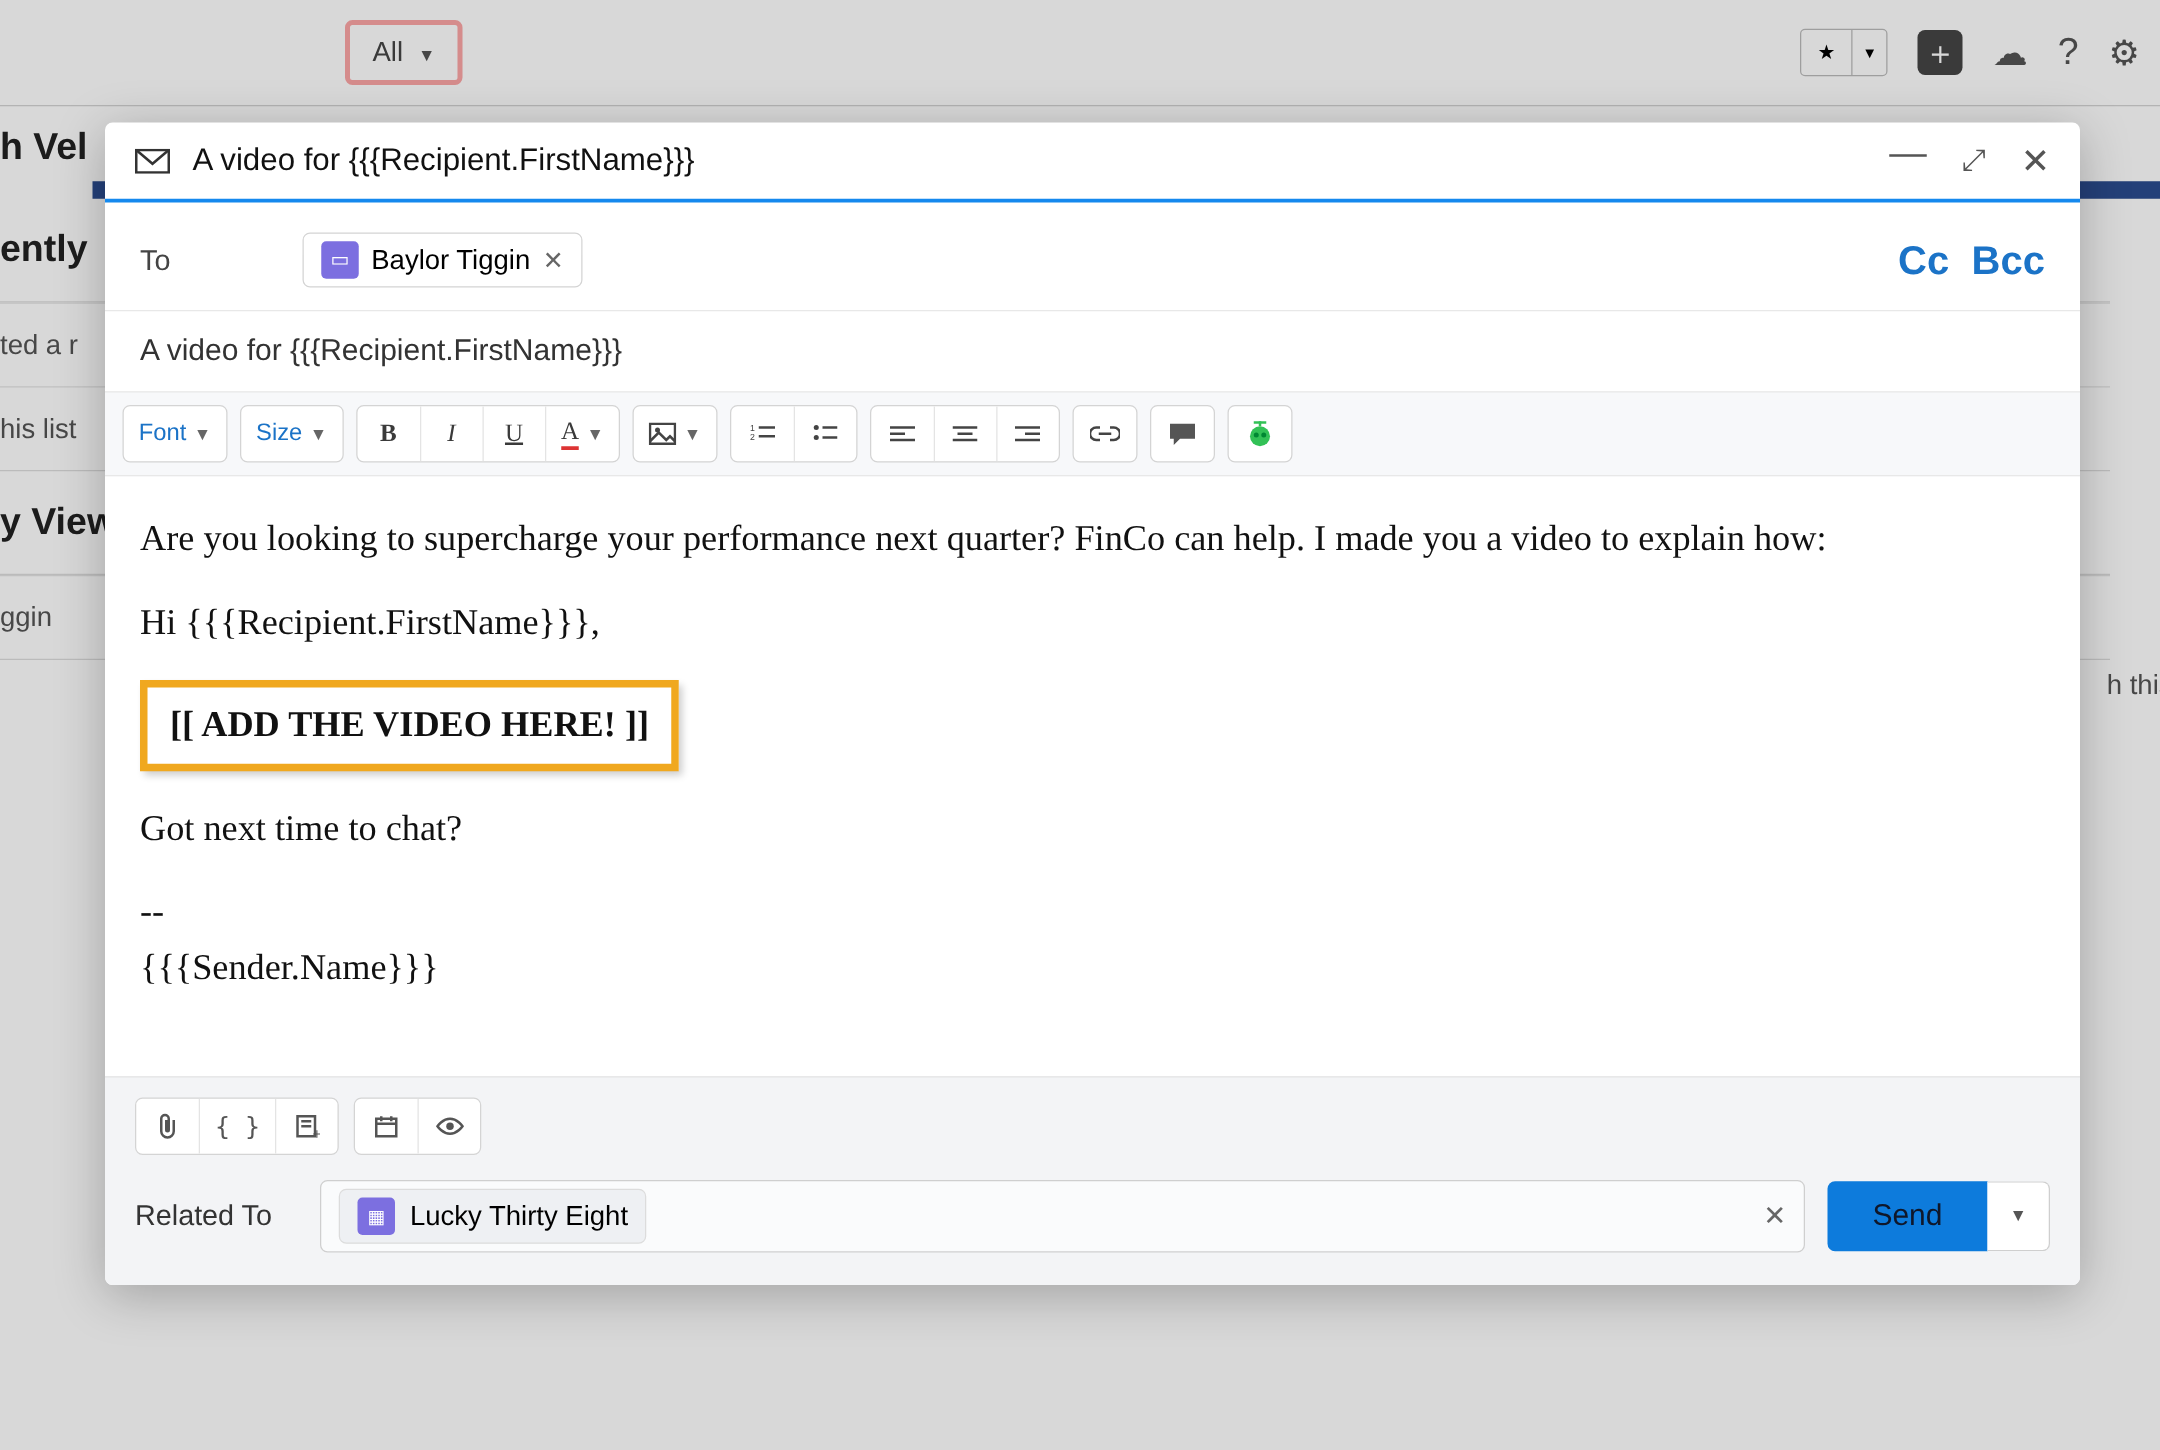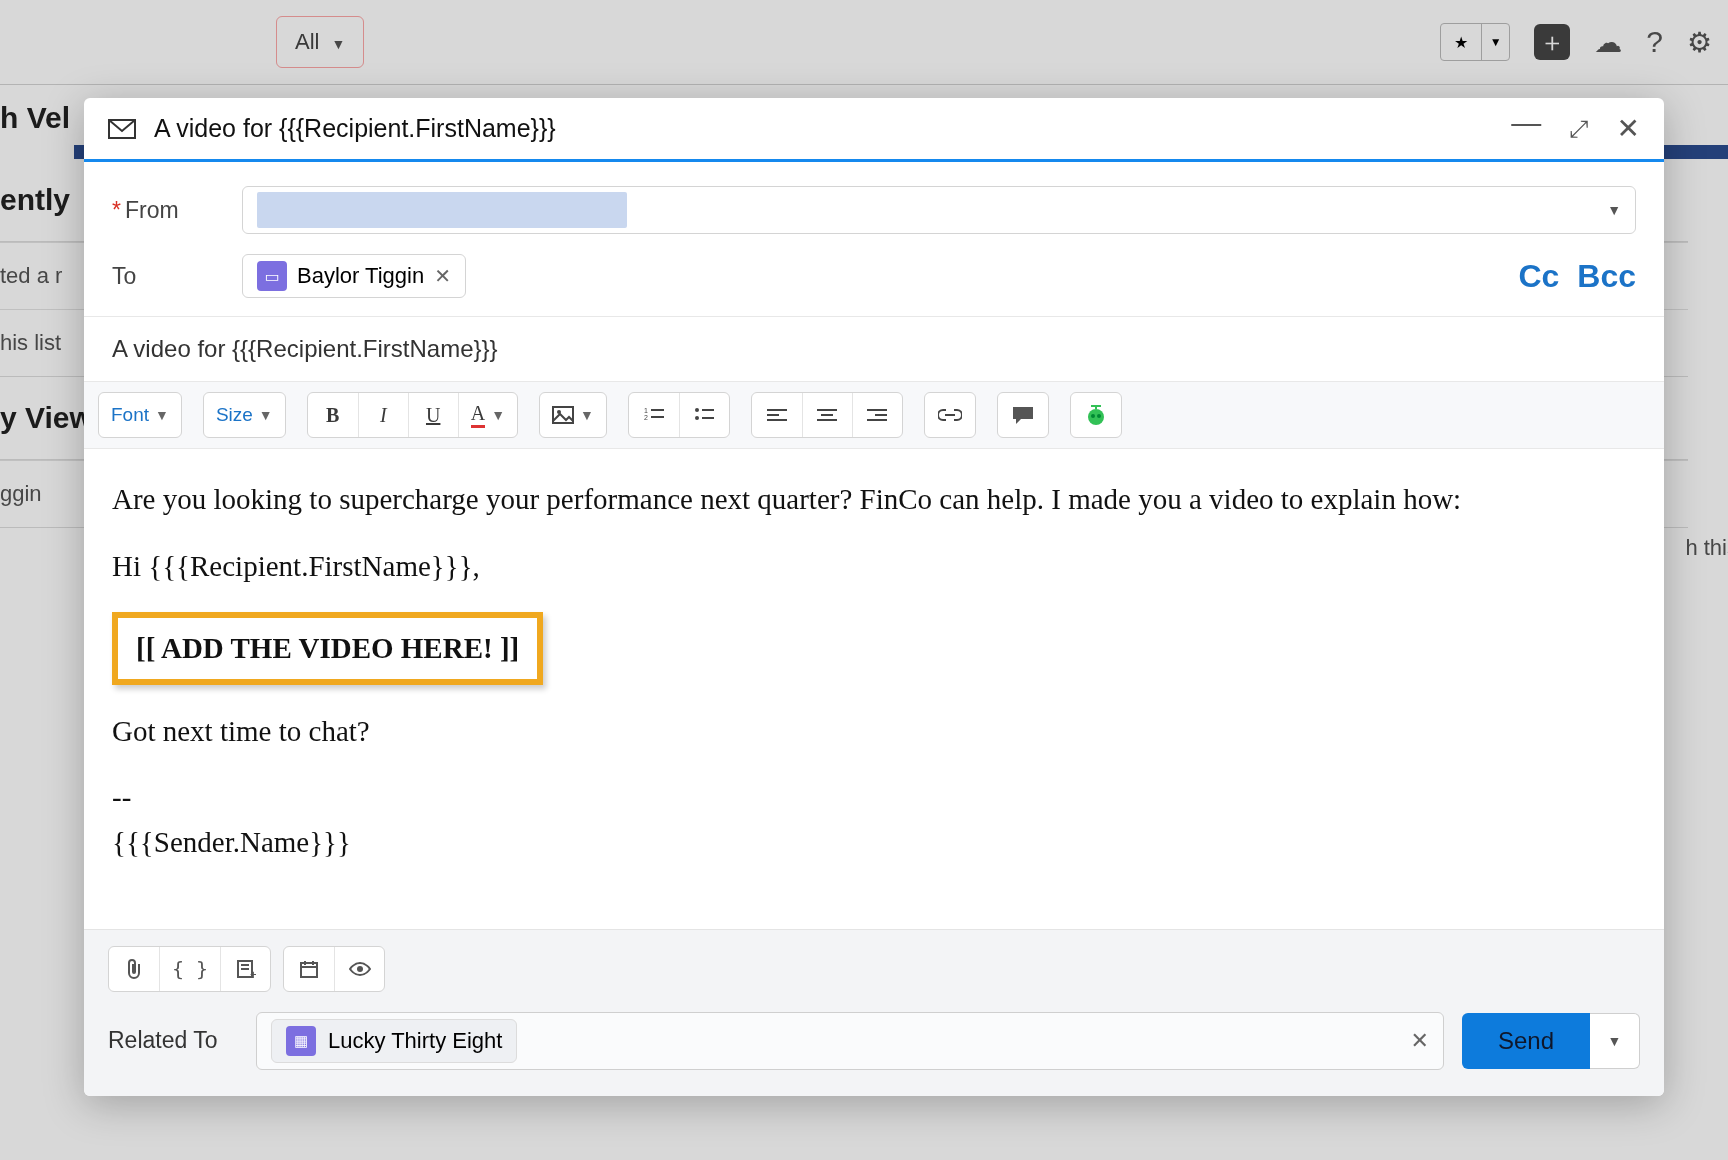--- a/index.html
+++ b/index.html
@@ -22,21 +22,21 @@
 .bg-topbar {
   height: 85px;
   border-bottom: 1px solid #d4d4d4;
   display: flex;
   align-items: center;
   padding: 0 16px;
   gap: 16px;
 }
 .bg-combo {
   margin-left: 260px;
-  border: 1px solid #fca5a5;
+  border: 4px solid #fca5a5;
   border-radius: 6px;
   height: 52px;
   padding: 0 18px;
   display: flex;
   align-items: center;
   gap: 12px;
   background: #fff;
   font-size: 22px;
   color: #444;
 }
@@ -169,21 +169,21 @@
   color: #333;
 }
 
 
 .rt-toolbar {
   border-top: 1px solid #e8e8e8;
   border-bottom: 1px solid #e8e8e8;
   background: #f7f8fa;
   padding: 10px 14px;
   display: flex;
-  gap: 21px;
+  gap: 10px;
   align-items: center;
 }
 .tool-group {
   display: flex;
   background: #fff;
   border: 1px solid #d4d4d4;
   border-radius: 6px;
   overflow: hidden;
 }
 .tool-btn {
@@ -326,27 +326,20 @@
     <span class="title">A video for {{{Recipient.FirstName}}}</span>
     <div class="win-actions">
       <span style="font-size:30px;position:relative;top:-6px;">—</span>
       <span>⤢</span>
       <span style="font-size:28px;">✕</span>
     </div>
   </div>
 
   <div class="fields">
     <div class="field-row">
-      <div class="field-label"><span class="req">*</span><span>From</span></div>
-      <div class="from-input">
-        <div class="from-placeholder"></div>
-        <span class="from-caret caret-down"></span>
-      </div>
-    </div>
-    <div class="field-row">
       <div class="field-label"><span>To</span></div>
       <div class="to-chips">
         <span class="chip">
           <span class="badge">▭</span>
           <span>Baylor Tiggin</span>
           <span class="x">✕</span>
         </span>
       </div>
       <div class="ccbcc">
         <span>Cc</span>

